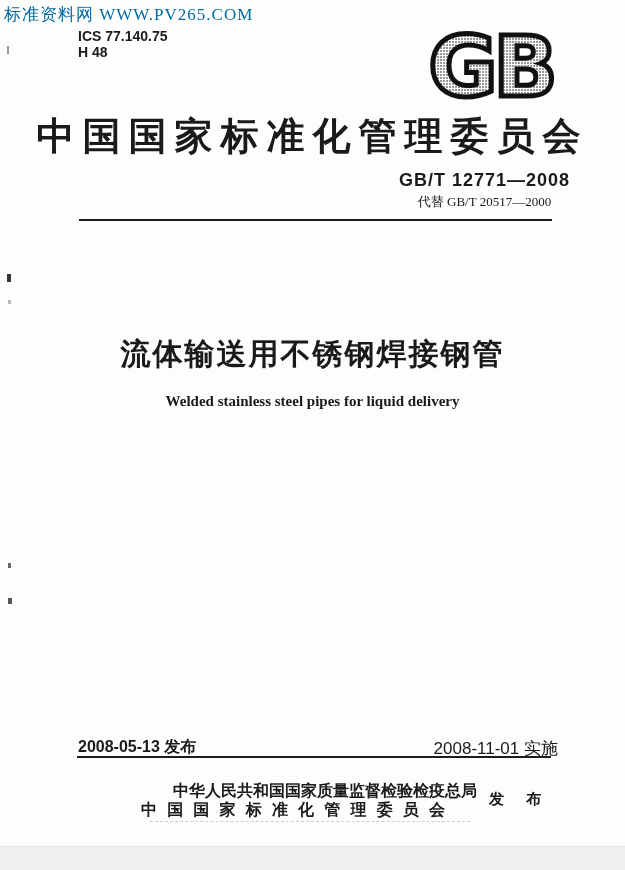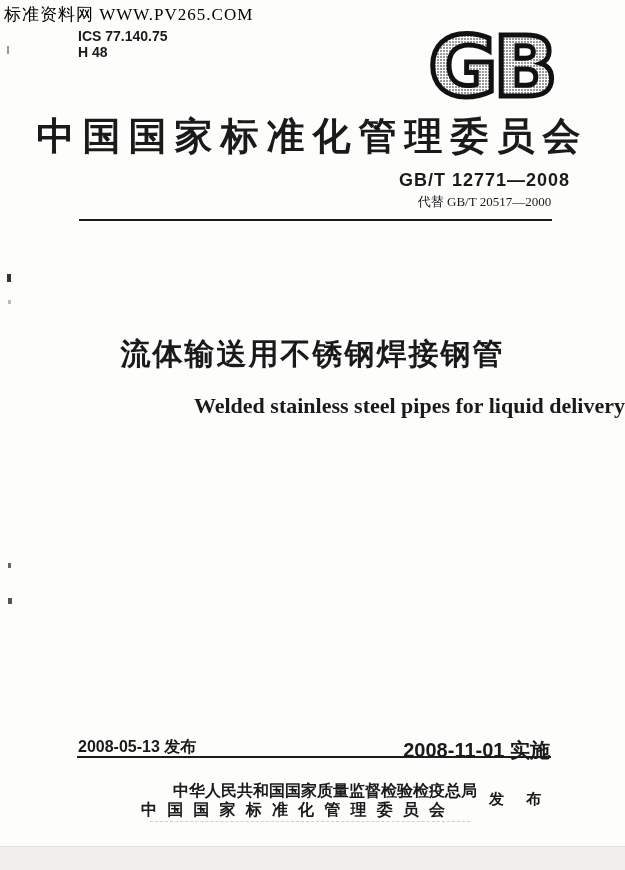--- a/index.html
+++ b/index.html
@@ -4,21 +4,21 @@
 <style>
   html,body{margin:0;padding:0;background:#e8e8e8;}
   #page{
     position:relative;width:625px;height:870px;margin:0 auto;
     background:#fdfdfc;overflow:hidden;
     font-family:"Liberation Sans","DejaVu Sans",sans-serif;color:#1a1a1a;
   }
   
   .watermark{
     position:absolute;left:4px;top:3px;font-size:17px;letter-spacing:1px;
-    color:#000000;font-family:"Liberation Serif","DejaVu Serif",serif;
+    color:#0369a1;font-family:"Liberation Serif","DejaVu Serif",serif;
   }
   
   .ics{position:absolute;left:78px;top:28px;font-size:14px;font-weight:bold;line-height:16px;white-space:pre;}
   
   .gb-logo{position:absolute;left:416px;top:26px;width:150px;height:80px;}
   
   .heading{
     position:absolute;left:30px;right:30px;top:111px;text-align:center;
     font-size:38px;font-weight:bold;letter-spacing:8px;white-space:nowrap;
     font-family:"Liberation Serif","DejaVu Serif",serif;
@@ -29,27 +29,27 @@
   .std-num .replaces{font-size:13px;margin-top:2px;font-family:"Liberation Serif","DejaVu Serif",serif;}
   .rule{position:absolute;background:#1c1c1c;height:2px;}
   .rule-top{left:79px;top:219px;width:473px;}
   .rule-bottom{left:77px;top:756px;width:474px;}
   
   .title-zh{
     position:absolute;left:0;right:0;top:334px;text-align:center;
     font-size:30px;font-weight:bold;letter-spacing:2px;
   }
   .title-en{
-    position:absolute;left:0;right:0;top:393px;text-align:right;
-    font-size:22px;font-weight:bold;
+    position:absolute;left:0;right:0;top:393px;text-align:center;
+    font-size:15px;font-weight:bold;
     font-family:"Liberation Serif","DejaVu Serif",serif;
   }
   
   .date-left{position:absolute;left:78px;top:737px;font-size:16px;font-weight:bold;}
-  .date-right{position:absolute;right:75px;top:737px;font-size:20px;font-weight:bold;}
+  .date-right{position:absolute;right:67px;top:737px;font-size:17px;font-weight:normal;}
   .issuers{position:absolute;left:141px;top:781px;width:304px;font-size:16px;font-weight:bold;line-height:19px;}
   .issuers .line1{white-space:nowrap;margin-left:32px;}
   .issuers .line2{text-align:justify;text-align-last:justify;}
   .publish{position:absolute;left:458px;top:790px;font-size:15px;font-weight:bold;letter-spacing:9px;white-space:nowrap;margin-left:31px;}
   
   .artifact{position:absolute;background:#555;}
   .a1{left:7px;top:46px;width:2px;height:8px;background:#999;}
   .a2{left:7px;top:274px;width:4px;height:8px;background:#333;}
   .a3{left:8px;top:300px;width:3px;height:4px;background:#bbb;}
   .a4{left:8px;top:563px;width:3px;height:5px;background:#666;}

